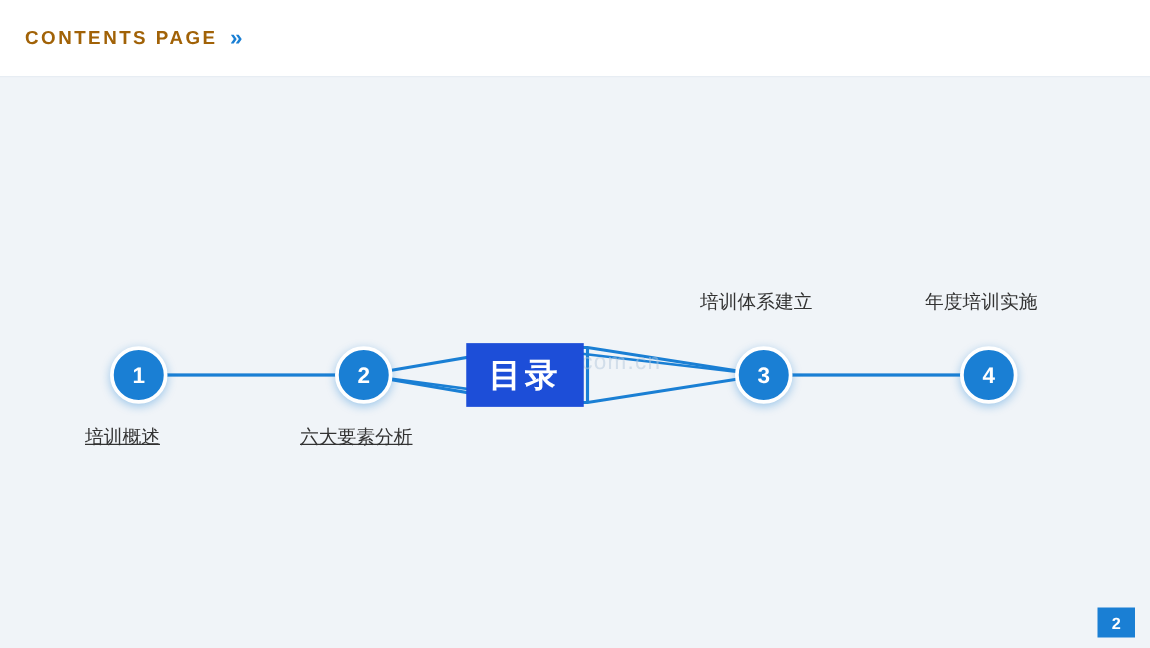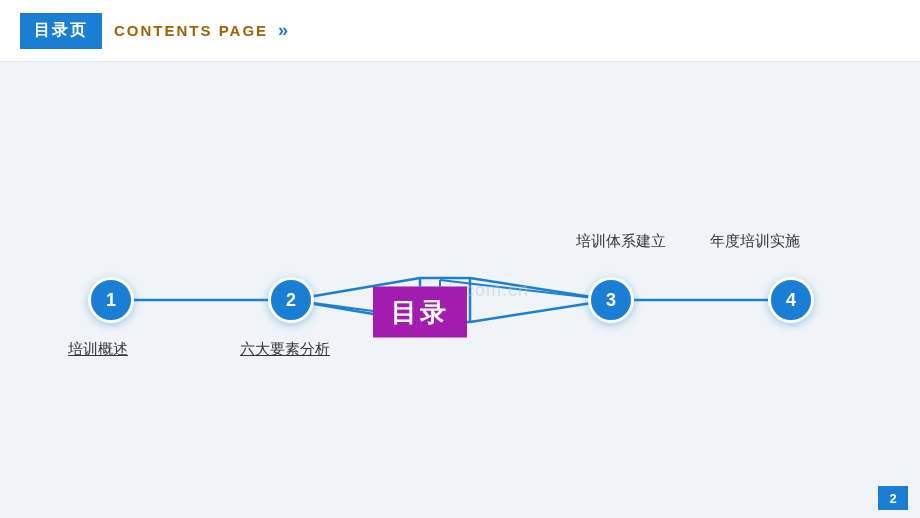--- a/index.html
+++ b/index.html
@@ -120,37 +120,36 @@
       top: calc(50% + 40px);
       font-size: 15px;
       color: #333333;
       white-space: nowrap;
       font-weight: 500;
       text-decoration: underline;
     }
 
     .label-1 { left: 18px; }
     .label-2 { left: 190px; text-align: center; }
-    .label-3 { left: 526px; }
-    .label-4 { left: 660px; }
+    .label-3 { left: 510px; }
+    .label-4 { left: 690px; }
 
     
     .center-label {
       position: absolute;
       left: 370px;
       top: 50%;
       transform: translate(-50%, -50%);
-      background: #a21caf;
+      background: #1d4ed8;
       color: #ffffff;
       font-size: 26px;
       font-weight: bold;
       padding: 8px 18px;
       letter-spacing: 3px;
       z-index: 20;
-      margin-top: 12px;
     }
 
     
     svg.v-shape {
       position: absolute;
       top: 0;
       left: 0;
       width: 100%;
       height: 100%;
       pointer-events: none;
@@ -183,23 +182,20 @@
       align-items: center;
       justify-content: center;
       font-size: 13px;
       font-weight: bold;
     }
   </style>
 </head>
 <body>
 
 <div class="header-bar">
-  <div class="header-accent">
-    <span class="header-accent-text">目录页</span>
-  </div>
   <span class="header-title">CONTENTS PAGE</span>
   <span class="header-chevron">»</span>
 </div>
 
 <div class="main-content">
 
   <div class="watermark">www.zi  .com.cn</div>
 
   <div class="timeline-container">
 

